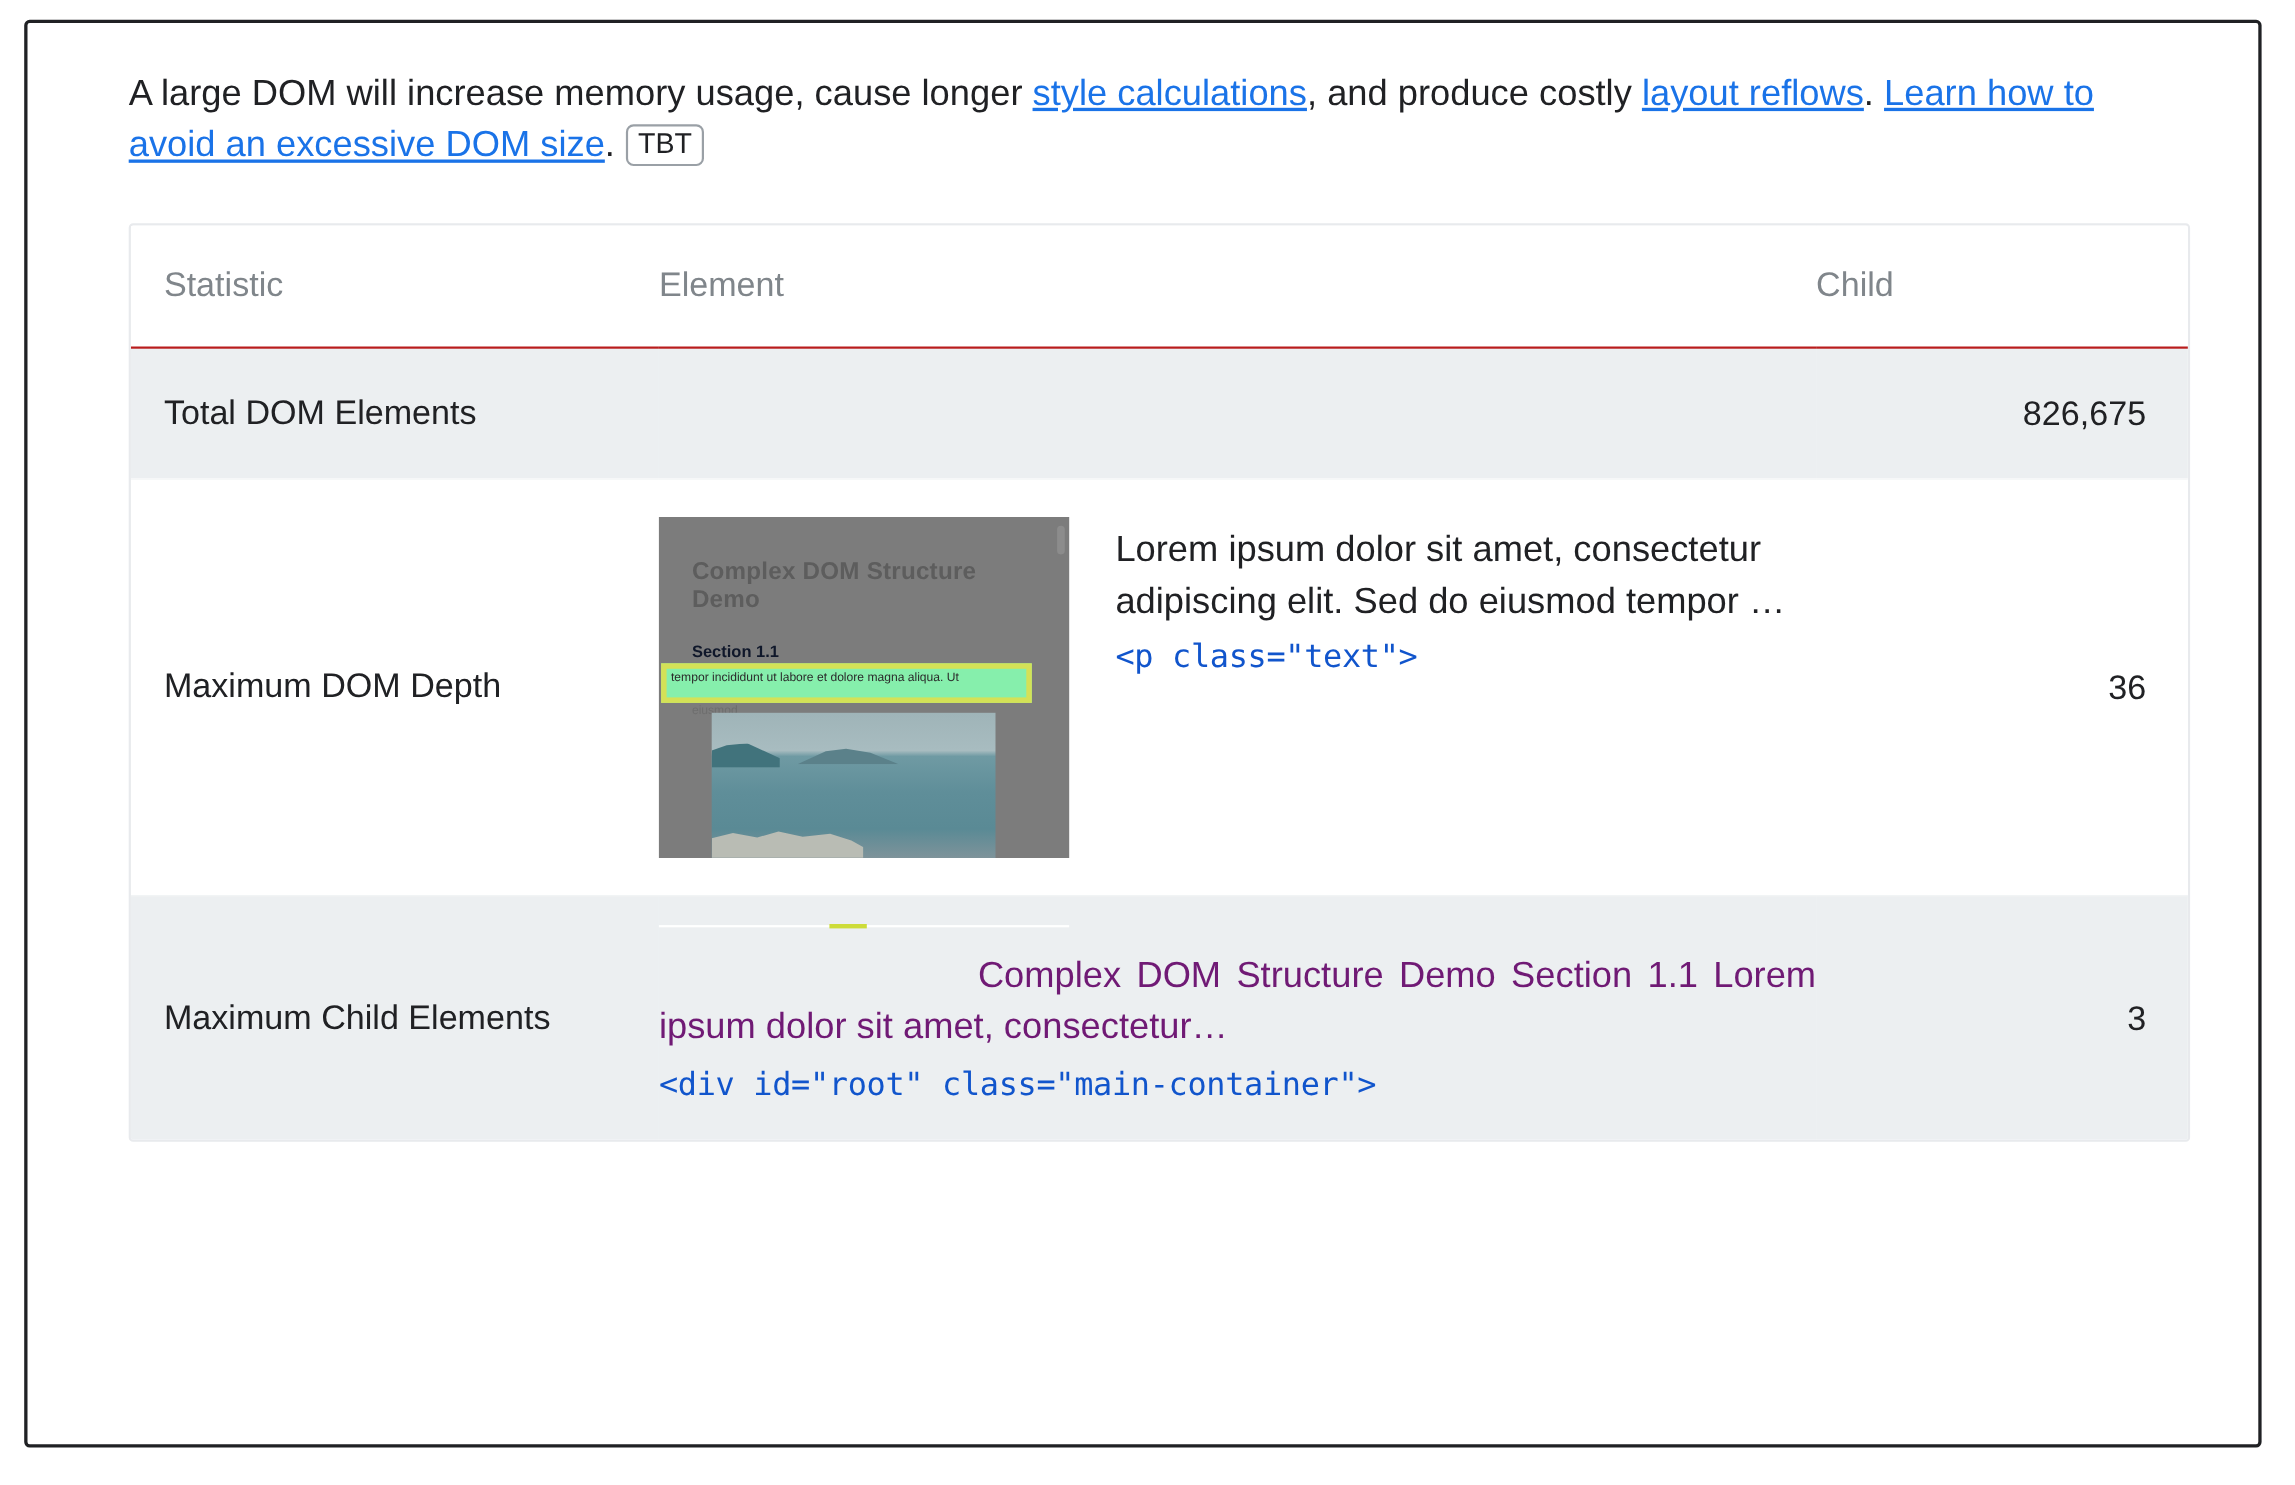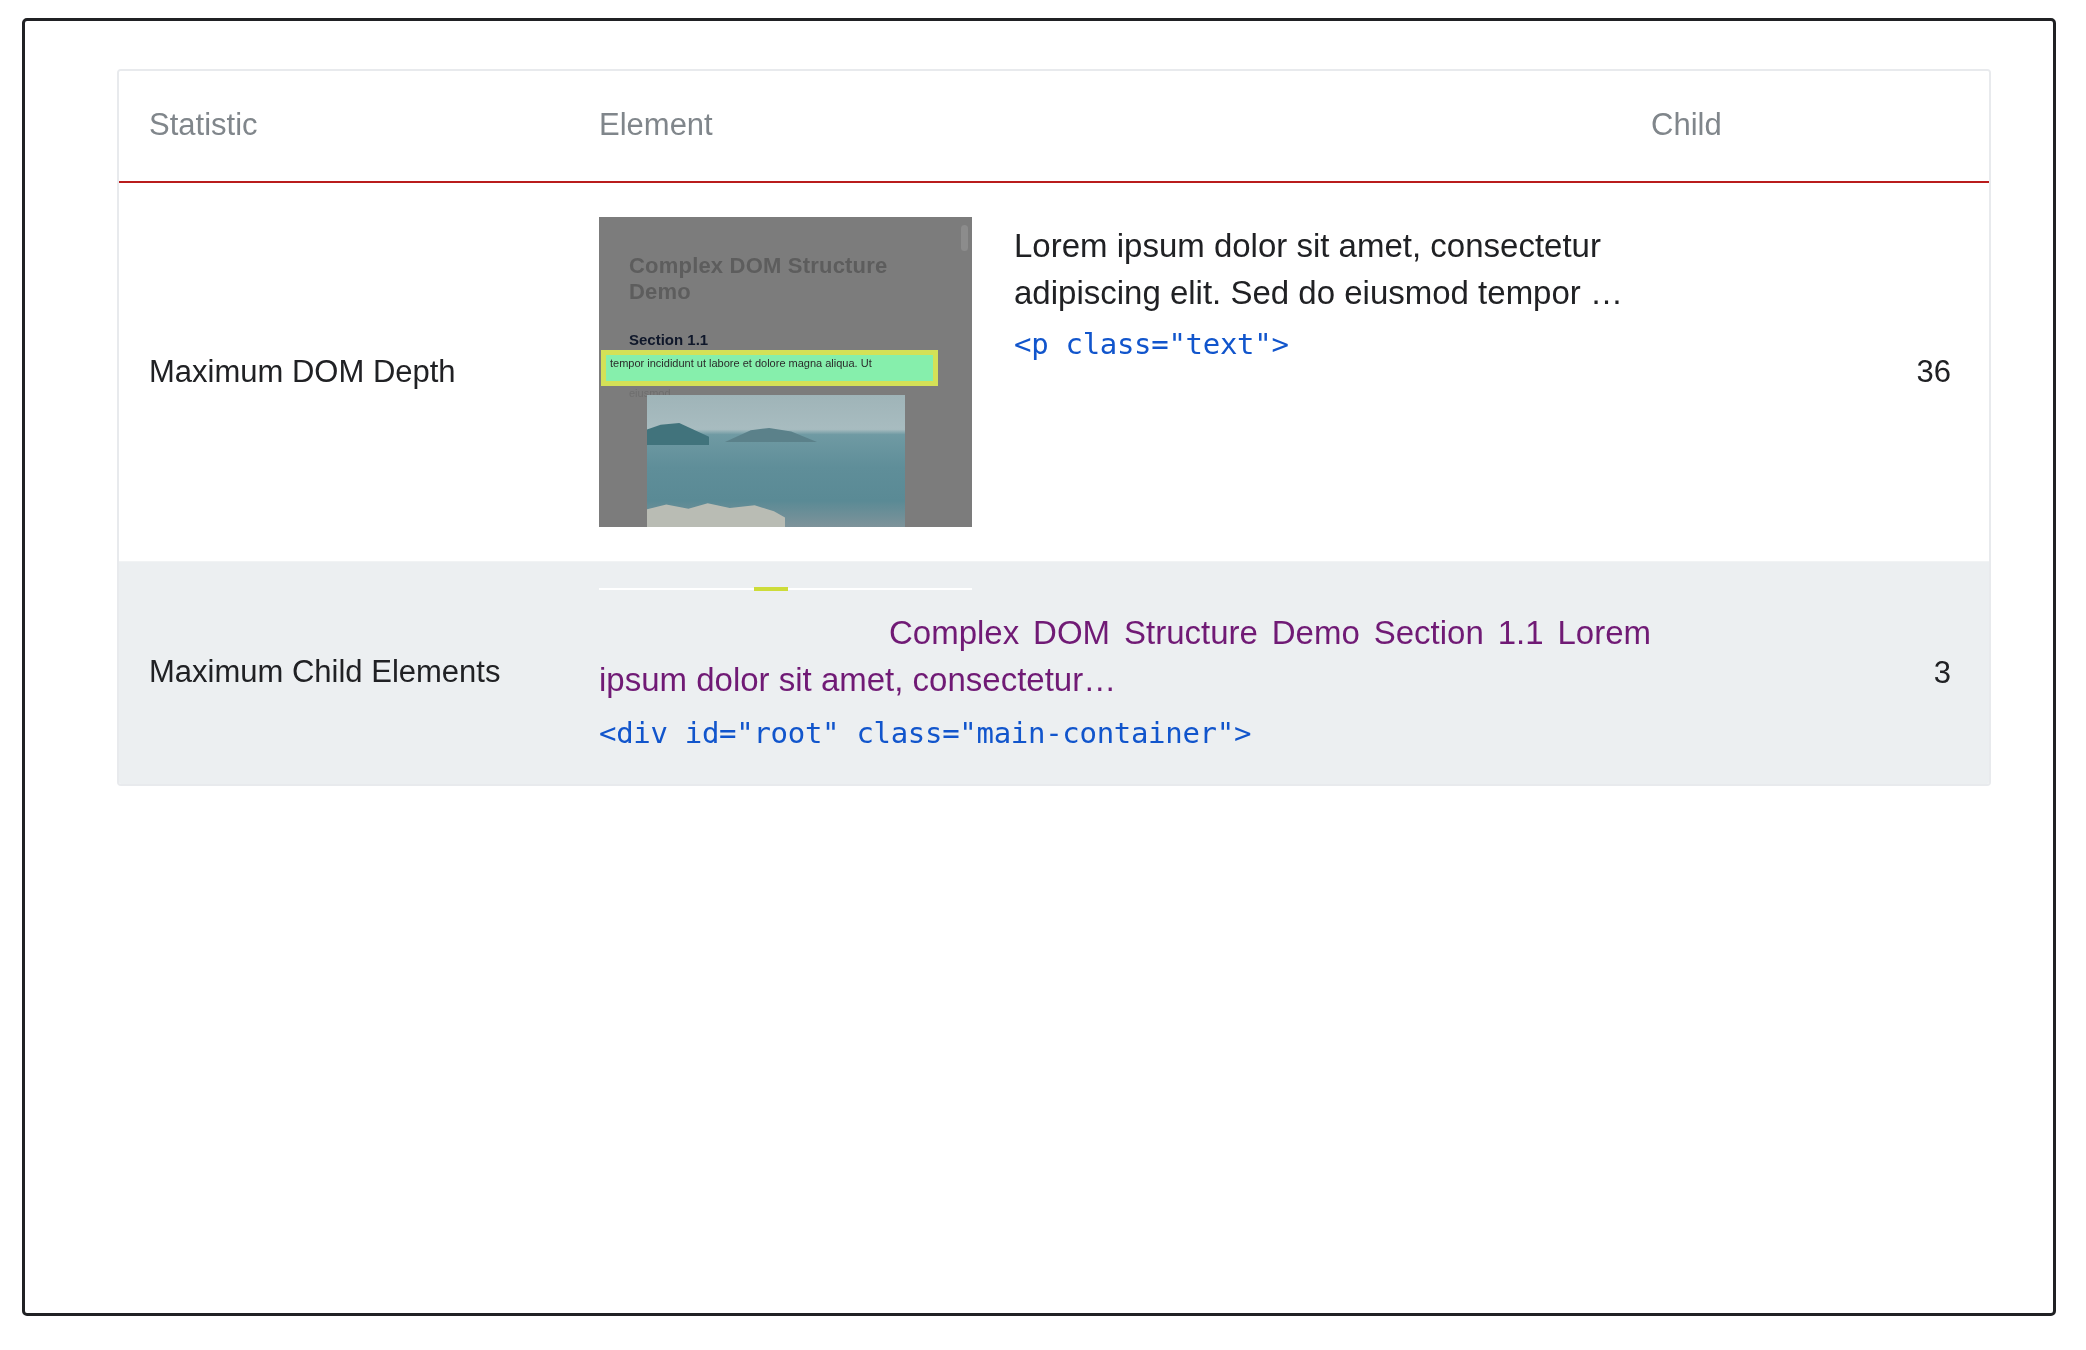--- a/index.html
+++ b/index.html
@@ -316,32 +316,44 @@
     text-align: justify;
   }
   .elem-text-3 .indent { display: inline-block; width: 290px; }
 </style>
 </head>
 <body>
 
 <div class="audit-card">
 
 
+  <div class="audit-desc">
+    <span>A large DOM will increase memory usage, cause longer </span><a href="#">style calculations</a><span>, and produce costly </span><a href="#">layout reflows</a><span>. </span><a href="#">Learn how to avoid an excessive DOM size</a><span>.</span><span class="badge-tbt">TBT</span>
+  </div>
 
   <div class="table-wrap">
     <table class="detail-table">
       <thead>
         <tr>
           <th class="col-stat">Statistic</th>
           <th class="col-elem">Element</th>
           <th class="col-val">Child</th>
         </tr>
       </thead>
       <tbody>
 
+        <tr class="row-alt">
+          <td class="r1-cell">
+            <div class="stat-label">Total DOM Elements</div>
+          </td>
+          <td></td>
+          <td>
+            <div class="val-num">826,675</div>
+          </td>
+        </tr>
 
         <tr class="row-plain">
           <td>
             <div class="stat-label">Maximum DOM Depth</div>
           </td>
           <td>
             <div class="elem-cell">
               <div class="thumb">
                 <div class="thumb-inner">
                   <div class="thumb-h1">Complex DOM Structure Demo</div>

